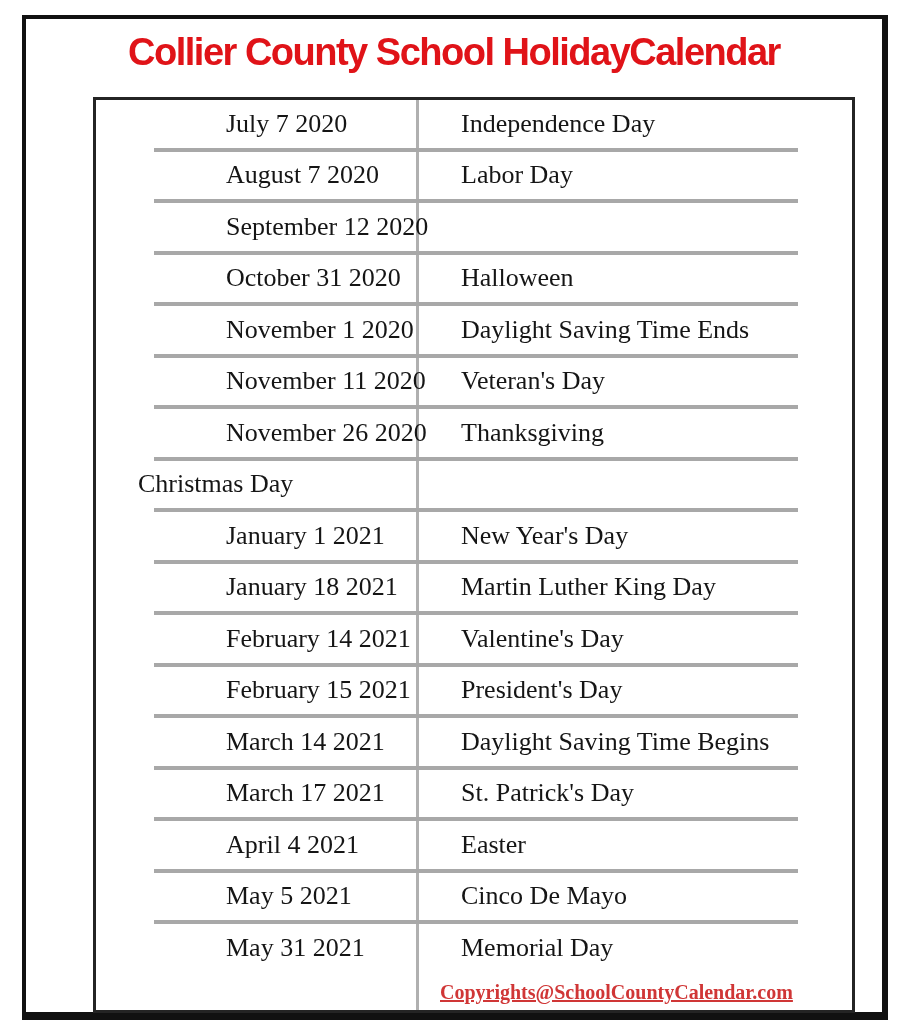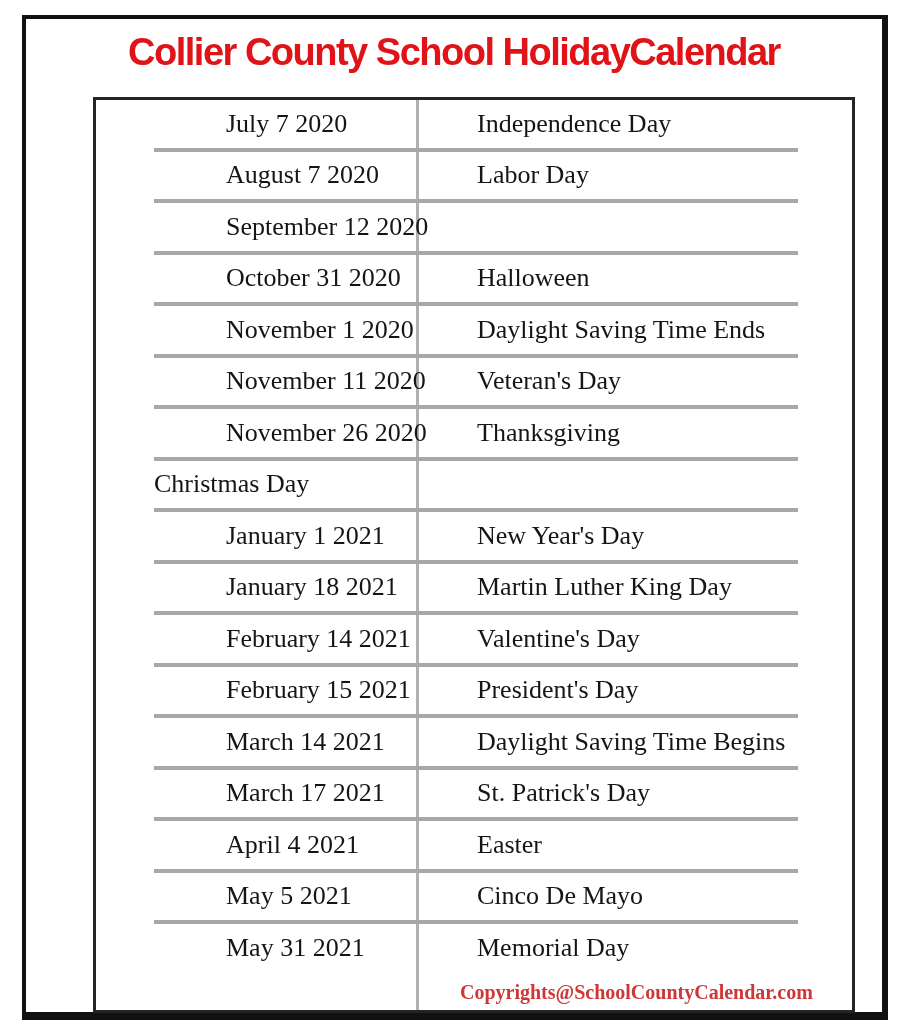--- a/index.html
+++ b/index.html
@@ -69,37 +69,38 @@
   }
   .cell.date {
     width: 323px;
     box-sizing: border-box;
     padding-left: 130px;
     white-space: nowrap;
   }
   .cell.name {
     flex: 1;
     box-sizing: border-box;
-    padding-left: 58px;
+    padding-left: 42px;
     white-space: nowrap;
   }
   .sep {
     height: 4px;
     margin: 0 54px 0 58px;
     background: var(--separator-gray, #a8a8a8);
   }
   .copyright {
     position: absolute;
-    left: 364px;
+    left: 344px;
     bottom: 6px;
     font-family: "Liberation Serif", "DejaVu Serif", serif;
     font-weight: bold;
     font-size: 20px;
     color: var(--copyright-red, #d03636);
     white-space: nowrap;
+    text-decoration: underline;
   }
 </style>
 </head>
 <body>
 
 <div class="page">
   <div class="frame">
     <h1 class="title">Collier County School HolidayCalendar</h1>
 
     <div class="holiday-table">

